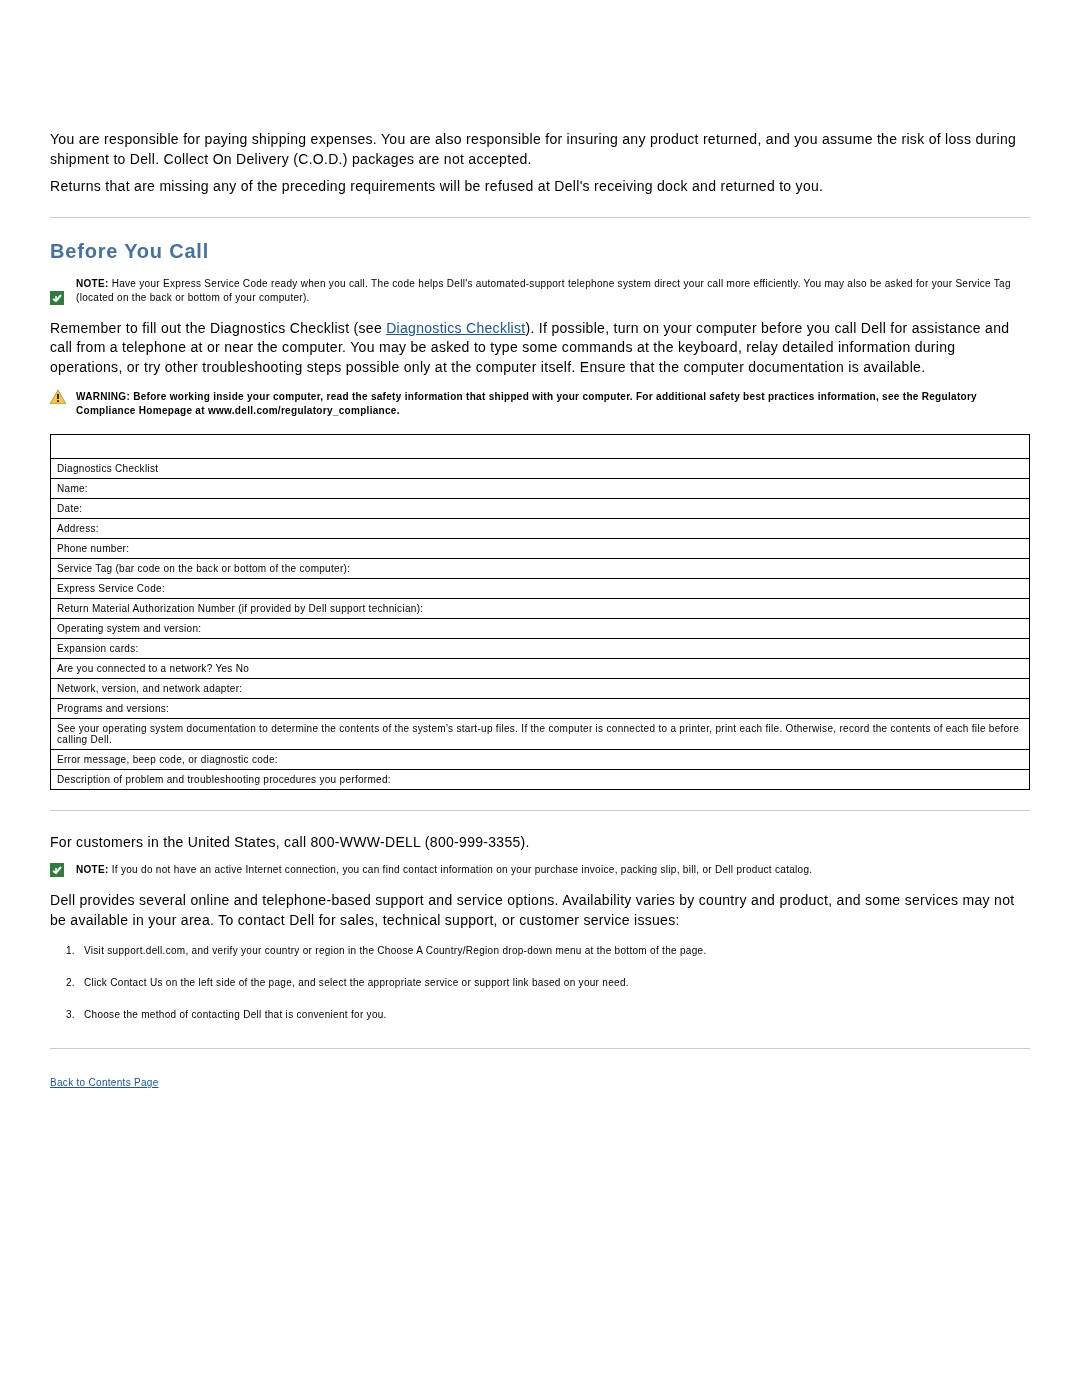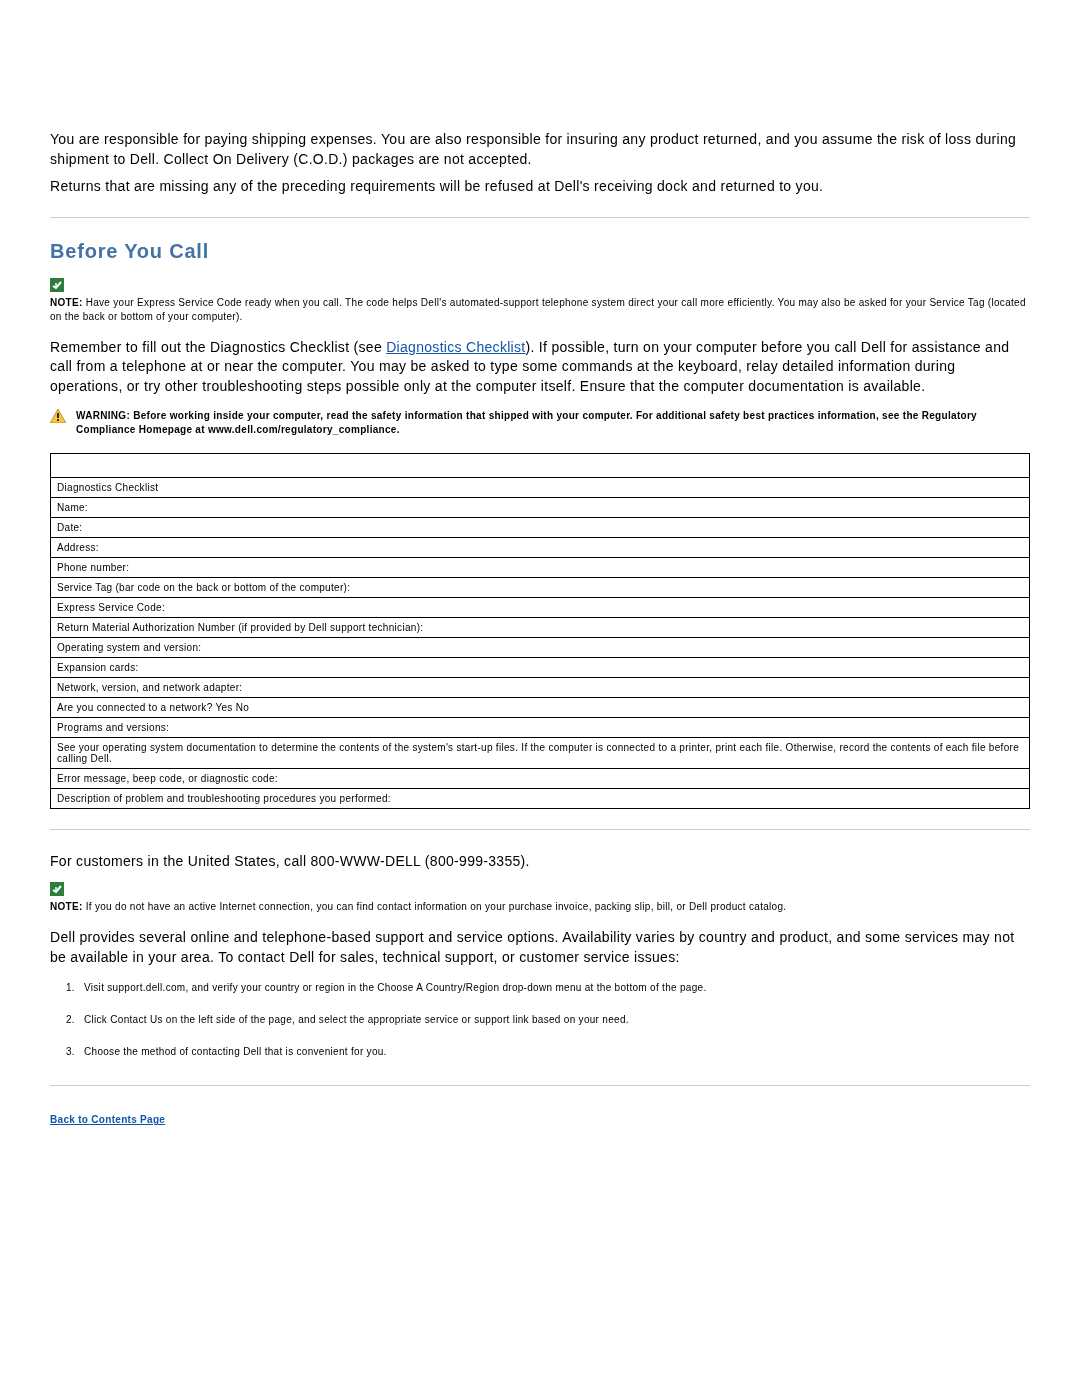--- a/index.html
+++ b/index.html
@@ -33,23 +33,22 @@
   h2.section-heading {
     font-family: Arial, sans-serif;
     font-size: 20px;
     font-weight: bold;
     color: #4372a5;
     letter-spacing: 0.8px;
     margin-bottom: 14px;
   }
   .note-block {
     display: flex;
-    align-items: flex-start;
+    align-items: flex-end;
     margin: 10px 0 14px 0;
-    flex-direction: column;
   }
   .note-icon {
     flex: 0 0 18px;
     margin-right: 8px;
     margin-top: 1px;
   }
   .note-icon svg {
     width: 14px;
     height: 14px;
     display: block;
@@ -114,21 +113,20 @@
     letter-spacing: 0.3px;
     padding-left: 6px;
   }
   .back-link {
     display: inline-block;
     margin-top: 6px;
     color: #1155aa;
     text-decoration: underline;
     font-size: 10px;
     letter-spacing: 0.3px;
-    font-weight: bold;
   }
 </style>
 </head>
 <body>
 
 <div class="content">
 
   <p class="body-text">You are responsible for paying shipping expenses. You are also responsible for insuring any product returned, and you assume the risk of loss during shipment to Dell. Collect On Delivery (C.O.D.) packages are not accepted.</p>
   <p class="body-text">Returns that are missing any of the preceding requirements will be refused at Dell's receiving dock and returned to you.</p>
 
@@ -195,24 +193,24 @@
     <tr>
           <td>Return Material Authorization Number (if provided by Dell support technician):</td>
         </tr>
     <tr>
           <td>Operating system and version:</td>
         </tr>
     <tr>
           <td>Expansion cards:</td>
         </tr>
     <tr>
+          <td>Are you connected to a network? Yes No</td>
+        </tr>
+    <tr>
           <td>Network, version, and network adapter:</td>
-        </tr>
-    <tr>
-          <td>Are you connected to a network? Yes No</td>
         </tr>
     <tr>
           <td>Programs and versions:</td>
         </tr>
     <tr>
           <td>See your operating system documentation to determine the contents of the system's start-up files. If the computer is connected to a printer, print each file. Otherwise, record the contents of each file before calling Dell.</td>
         </tr>
     <tr>
           <td>Error message, beep code, or diagnostic code:</td>
         </tr>

